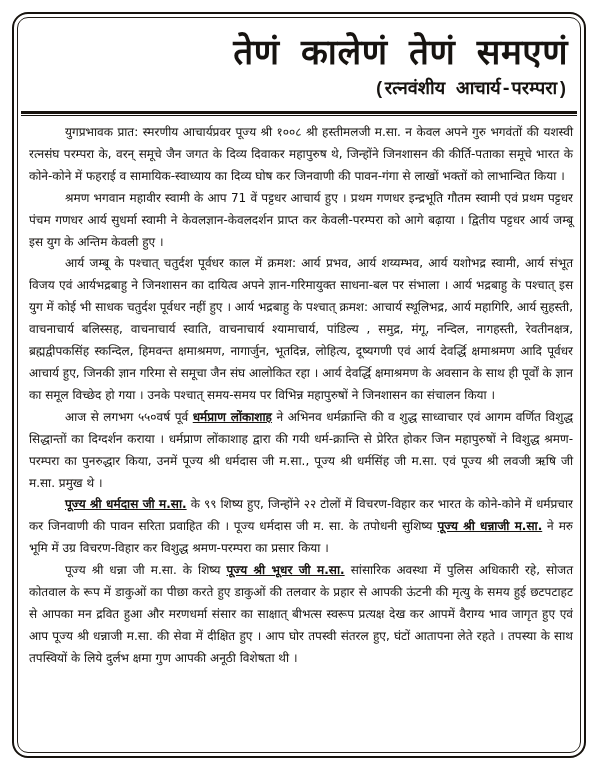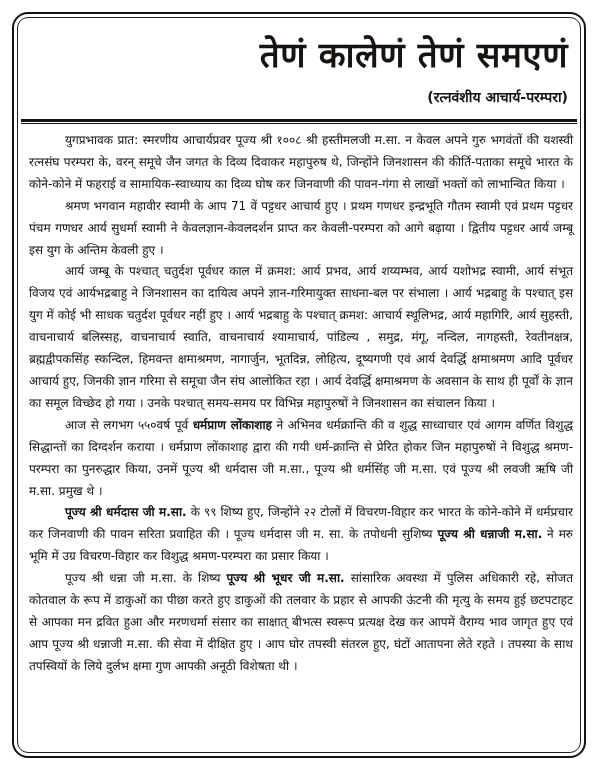--- a/index.html
+++ b/index.html
@@ -28,51 +28,52 @@
     left: 3px; top: 3px;
     right: 3px; bottom: 3px;
     border: 1.2px solid #221d17;
     border-radius: 11px;
     box-sizing: border-box;
     overflow: hidden;
   }
   .header {
     padding: 14px 12px 0 12px;
     text-align: right;
+    font-family: Liberation Mono, monospace;
   }
   .title {
     font-size: 35px;
     line-height: 46px;
     font-weight: 700;
     margin: 0;
     letter-spacing: 0.5px;
   }
   .subtitle {
-    font-size: 14px;
+    font-size: 18px;
     line-height: 22px;
     font-weight: 700;
-    margin-top: 8px;
+    margin-top: 0;
   }
   .divider {
     margin: 11px 3px 0 3px;
     height: 1px;
     border-top: 3px solid #17130e;
     border-bottom: 1.4px solid #17130e;
   }
   .body-text {
     padding: 6px 7px 0 11px;
   }
   .para {
     margin: 0;
     font-size: 12px;
     line-height: 21.9px;
     text-align: justify;
     text-indent: 36px;
   }
-  .bold { font-weight: 700; }
+  .bold { font-weight: 700; text-decoration: underline; }
 </style>
 </head>
 <body>
 
 <div class="outer-frame">
   <div class="inner-frame">
 
     <div class="header">
       <h1 class="title">तेणं कालेणं तेणं समएणं</h1>
       <div class="subtitle">(रत्नवंशीय आचार्य-परम्परा)</div>

